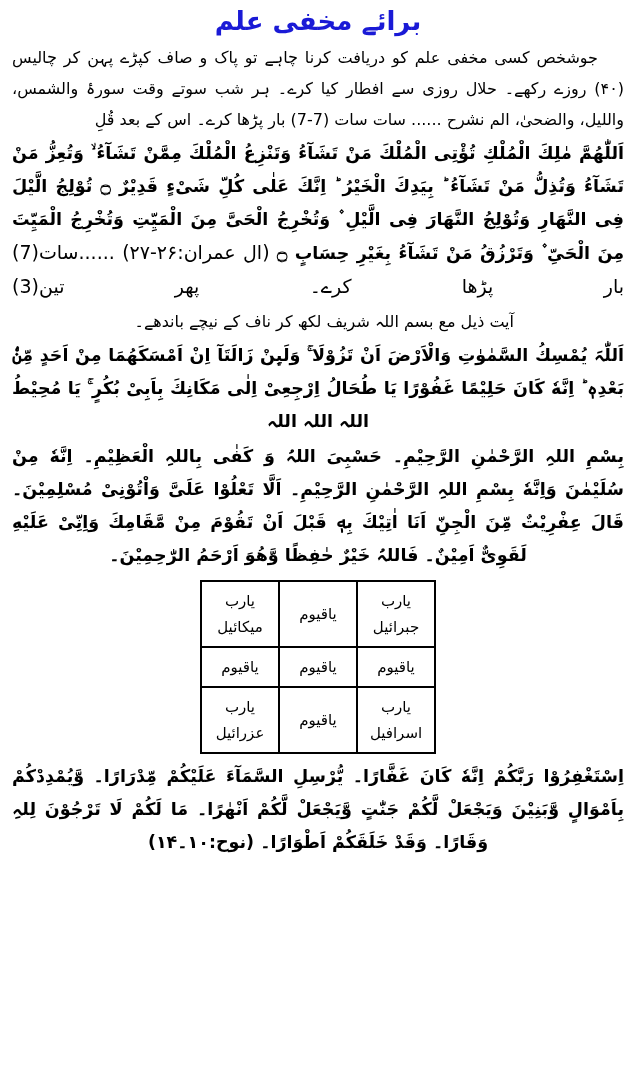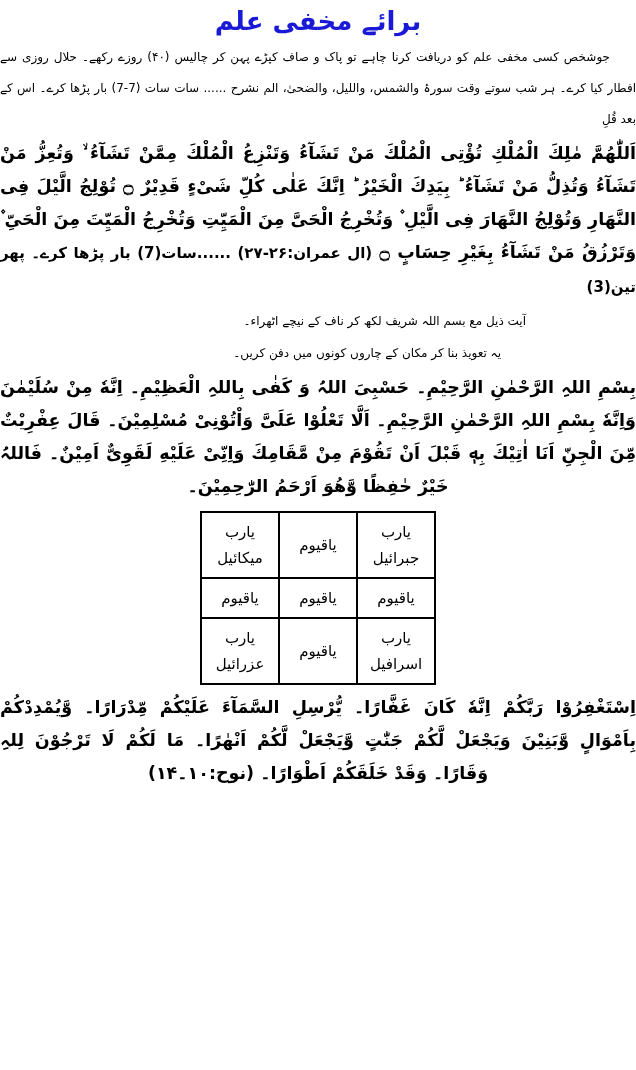--- a/index.html
+++ b/index.html
@@ -1,41 +1,41 @@
 <!DOCTYPE html>
 <html lang="ur" dir="rtl" style="--heading-blue: #1a1ad6;"><head>
 <meta charset="utf-8">
 <style>
   html,body{margin:0;padding:0;background:#ffffff;}
   .page{
     width:636px;height:941px;overflow:hidden;background:#fff;
-    direction:rtl;color:#000;box-sizing:border-box;padding:2px 0;
+    direction:rtl;color:#000;box-sizing:border-box;padding:2px 12px;
     font-family:"DejaVu Sans","Liberation Sans",sans-serif;
   }
   .heading{
     color:var(--heading-blue,#1a1ad6);
     font-weight:bold;font-size:26px;line-height:1.3;
     text-align:center;margin:3px 0 3px;
     font-family:"DejaVu Sans","Liberation Sans",sans-serif;
   }
   .urdu{
-    font-size:12px;line-height:31px;text-align:justify;margin:1px 0;
+    font-size:16px;line-height:31px;text-align:justify;margin:1px 0;
   }
   .urdu.first-indent{text-indent:26px;}
   .urdu.single{text-align:right;}
   .pr-110{padding-left:0;padding-right:110px;}
   .pr-135{padding-right:135px;}
   .pr-145{padding-right:145px;}
   .pr-115{padding-right:115px;}
   .arabic{
     font-size:17.5px;font-weight:bold;line-height:33px;
     text-align:justify;text-align-last:center;margin:2px 0;
   }
   .arabic.flow-last{text-align-last:justify;}
-  .urdu-inline{font-size:15px;font-weight:bold;}
+  .urdu-inline{font-size:19px;font-weight:normal;}
   table.taweez{
     border-collapse:collapse;margin:8px auto 6px;direction:rtl;
   }
   table.taweez td{
     border:2px solid #000;width:72px;text-align:center;vertical-align:middle;
     font-size:15px;line-height:26px;padding:4px 2px;white-space:pre-line;
   }
   tr.tall td{height:56px;}
   tr.short td{height:30px;}
 </style>
@@ -45,25 +45,25 @@
 <div class="page">
 
   <div class="heading">برائے مخفی علم</div>
 
   <p class="urdu first-indent">جوشخص کسی مخفی علم کو دریافت کرنا چاہے تو پاک و صاف کپڑے پہن کر چالیس (۴۰) روزے رکھے۔ حلال روزی سے افطار کیا کرے۔ ہر شب سوتے وقت سورۂ والشمس، واللیل، والضحیٰ، الم نشرح ...... سات سات (7-7) بار پڑھا کرے۔ اس کے بعد قُلِ</p>
 
   <p class="arabic flow-last"><span>اَللّٰهُمَّ مٰلِكَ الْمُلْكِ تُؤْتِی الْمُلْكَ مَنْ تَشَآءُ وَتَنْزِعُ الْمُلْكَ مِمَّنْ تَشَآءُ ۙ وَتُعِزُّ مَنْ تَشَآءُ وَتُذِلُّ مَنْ تَشَآءُ ؕ بِیَدِكَ الْخَیْرُ ؕ اِنَّكَ عَلٰی كُلِّ شَیْءٍ قَدِیْرٌ ۝ تُوْلِجُ الَّیْلَ فِی النَّهَارِ وَتُوْلِجُ النَّهَارَ فِی الَّیْلِ ۫ وَتُخْرِجُ الْحَیَّ مِنَ الْمَیِّتِ وَتُخْرِجُ الْمَیِّتَ مِنَ الْحَیِّ ۫ وَتَرْزُقُ مَنْ تَشَآءُ بِغَیْرِ حِسَابٍ ۝</span> <span class="urdu-inline">(ال عمران:۲۶-۲۷) ......سات(7) بار پڑھا کرے۔ پھر تین(3)</span></p>
 
 
 
-  <p class="urdu single pr-110">آیت ذیل مع بسم اللہ شریف لکھ کر ناف کے نیچے اٹھراء۔</p>
+  <p class="urdu single pr-110">آیت ذیل مع بسم اللہ شریف لکھ کر ناف کے نیچے باندھے۔</p>
+
+  <p class="arabic">اَللّٰہَ یُمْسِكُ السَّمٰوٰتِ وَالْاَرْضَ اَنْ تَزُوْلَا ۚ وَلَىِٕنْ زَالَتَآ اِنْ اَمْسَكَهُمَا مِنْ اَحَدٍ مِّنْۢ بَعْدِهٖ ؕ اِنَّهٗ كَانَ حَلِیْمًا غَفُوْرًا یَا طُحَالُ اِرْجِعِیْ اِلٰی مَكَانِكَ بِاَبِیْ بُكُرٍ ۚ یَا مُحِیْطُ اللہ اللہ اللہ</p>
 
 
-
-  <p class="urdu single pr-135">یہ تعویذ بنا کر مکان کے چاروں کونوں میں دفن کریں۔</p>
 
   <p class="arabic">بِسْمِ اللہِ الرَّحْمٰنِ الرَّحِیْمِ۔ حَسْبِیَ اللہُ وَ كَفٰی بِاللہِ الْعَظِیْمِ۔ اِنَّهٗ مِنْ سُلَیْمٰنَ وَاِنَّهٗ بِسْمِ اللہِ الرَّحْمٰنِ الرَّحِیْمِ۔ اَلَّا تَعْلُوْا عَلَیَّ وَاْتُوْنِیْ مُسْلِمِیْنَ۔ قَالَ عِفْرِیْتٌ مِّنَ الْجِنِّ اَنَا اٰتِیْكَ بِهٖ قَبْلَ اَنْ تَقُوْمَ مِنْ مَّقَامِكَ وَاِنِّیْ عَلَیْهِ لَقَوِیٌّ اَمِیْنٌ۔ فَاللہُ خَیْرٌ حٰفِظًا وَّهُوَ اَرْحَمُ الرّٰحِمِیْنَ۔</p>
 
 
   <table class="taweez">
     <tbody>
       <tr class="tall">
         <td>یارب
 جبرائیل</td>
         <td>یاقیوم</td>

